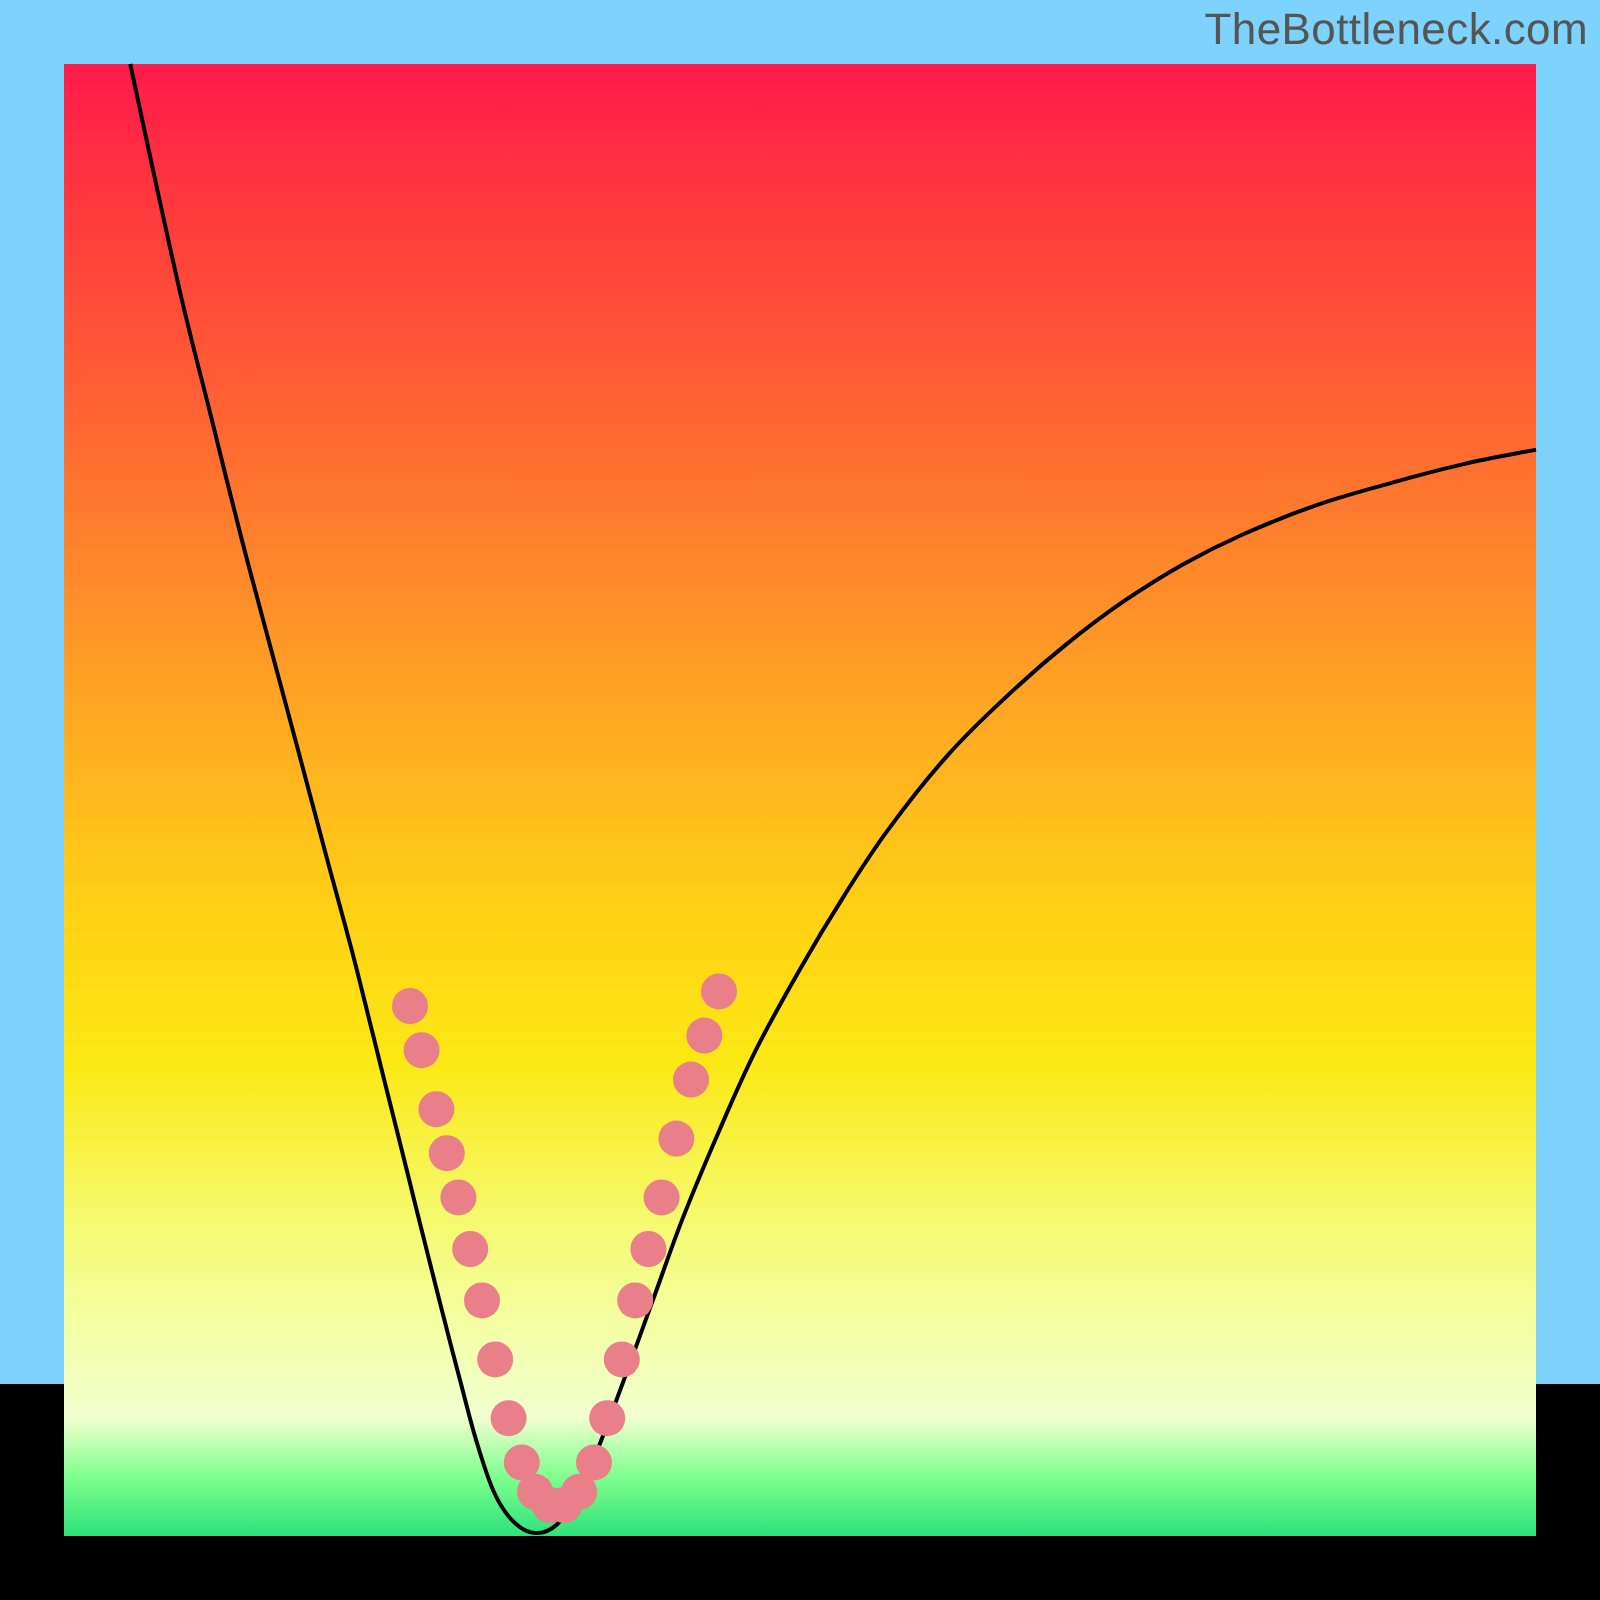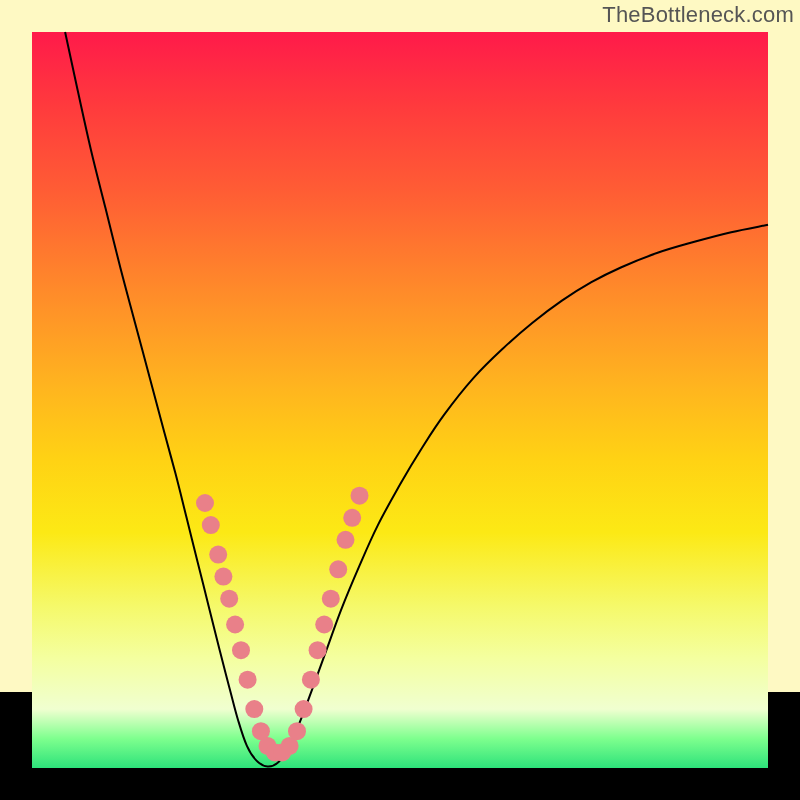--- a/index.html
+++ b/index.html
@@ -7,21 +7,21 @@
     padding: 0;
     width: 800px;
     height: 800px;
     background: #000;
     font-family: Arial, Helvetica, sans-serif;
     overflow: hidden;
   }
   .outer {
     width: 800px;
     height: 692px;
-    background: #fef9c3;
+    background: #7dd3fc;
     position: relative;
   }
   .plot {
     position: absolute;
     left: 32px;
     top: 32px;
     width: 736px;
     height: 736px;
     background: linear-gradient(to bottom,
       #ff1a4a 0%,

